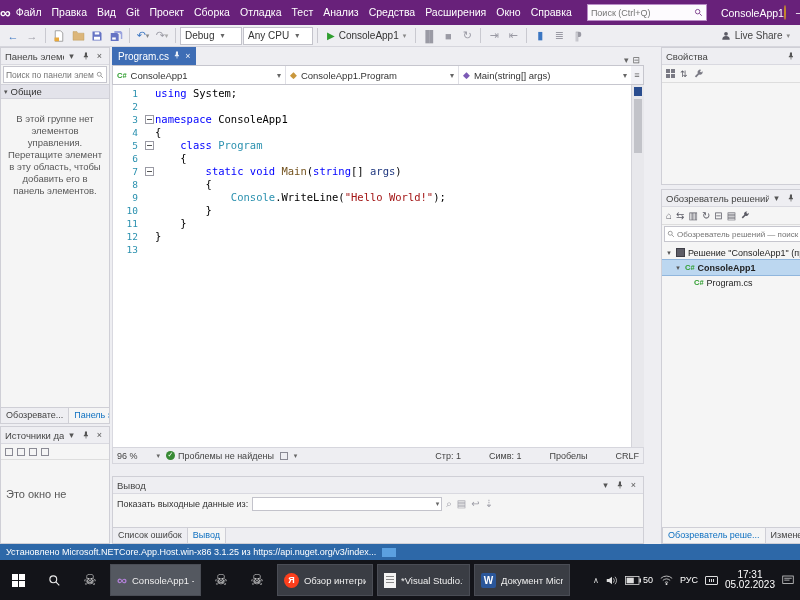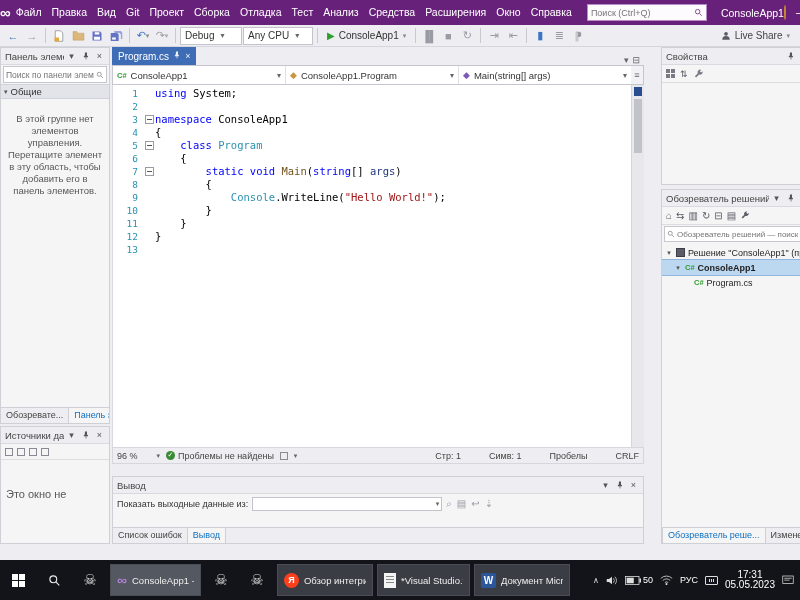--- a/index.html
+++ b/index.html
@@ -492,20 +492,24 @@
           <div class="se-thumb"></div>
         </div>
       </div>
       <div class="tool-tabs">
           <span class="tool-tab active">Обозреватель реше...</span>
           <span class="tool-tab">Изменения Git — п...</span>
         </div>
     </section>
   </div>
 
+  <div class="vs-status">
+    <span>Установлено Microsoft.NETCore.App.Host.win-x86 3.1.25 из https://api.nuget.org/v3/index...</span>
+    <span class="progress-block"></span>
+  </div>
 
   <div class="taskbar">
     <div class="tb-apps">
         <div class="tb-btn2">
           <span class="win-logo">
             <i></i>
             <i></i>
             <i></i>
             <i></i>
           </span>
@@ -565,21 +569,21 @@
           <circle cx="8" cy="11" r="1.2" fill="#ddd"></circle>
         </svg>
       <span>РУС</span>
       <span class="kbd-ic">
           <i></i>
           <i></i>
           <i></i>
         </span>
       <span class="clock">
         <span>17:31</span><br>
-        <span>05.05.2023</span>
+        <span>05.02.2023</span>
       </span>
       <svg width="12" height="11" viewBox="0 0 16 14">
           <rect x="1" y="1" width="14" height="10" fill="none" stroke="#ddd"></rect>
           <path d="M3 4h10M3 6.5h7" stroke="#ddd"></path>
         </svg>
     </div>
   </div>
 
 </div>
 

